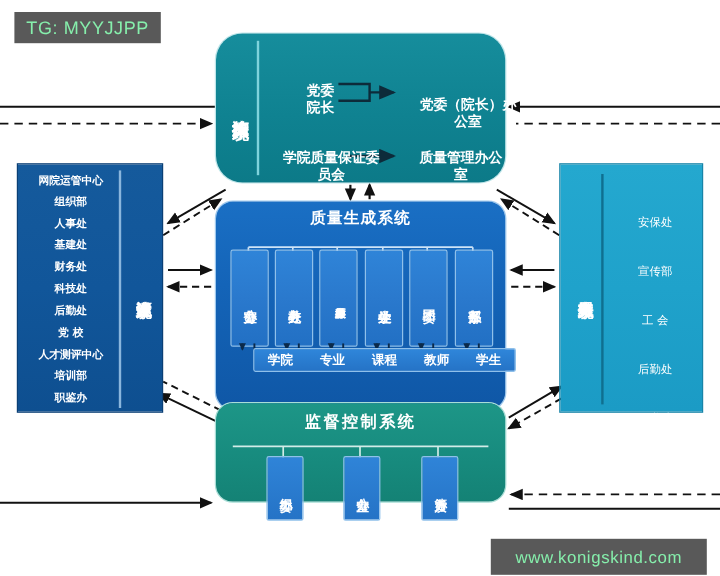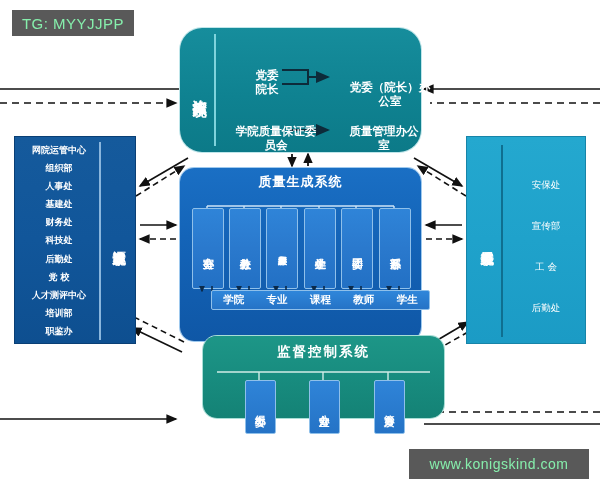--- a/index.html
+++ b/index.html
@@ -71,21 +71,20 @@
     border:1px solid #8fc0ea;border-radius:2px;
     display:flex;align-items:center;justify-content:space-around;margin-left:19px;
   }
   #qbar span{color:#ffffff;font-weight:bold;font-size:10.5px;}
 
   
   #supervision{
     left:180px;top:336px;width:241px;height:82px;border-radius:14px;
     background:linear-gradient(180deg,#1d9687 0%,#188c7f 50%,#148275 100%);
     box-shadow:0 0 0 1px #a8ded6;
-    margin-left:23px;
   }
   #s-title{
     position:absolute;left:0;top:7px;width:241px;text-align:center;
     color:#ffffff;font-weight:bold;font-size:13.5px;letter-spacing:2px;
   }
   .scol{
     position:absolute;top:44px;width:29px;height:52px;
     background:linear-gradient(180deg,#2f84d8 0%,#2573c6 100%);
     border:1px solid #8fc0ea;border-radius:2px;
     display:flex;align-items:center;justify-content:center;

